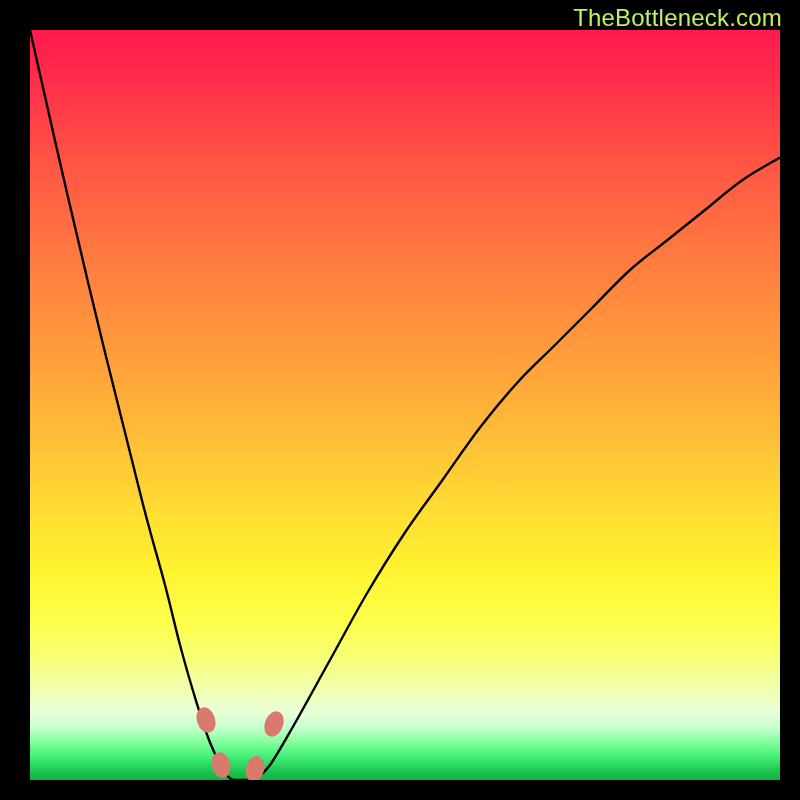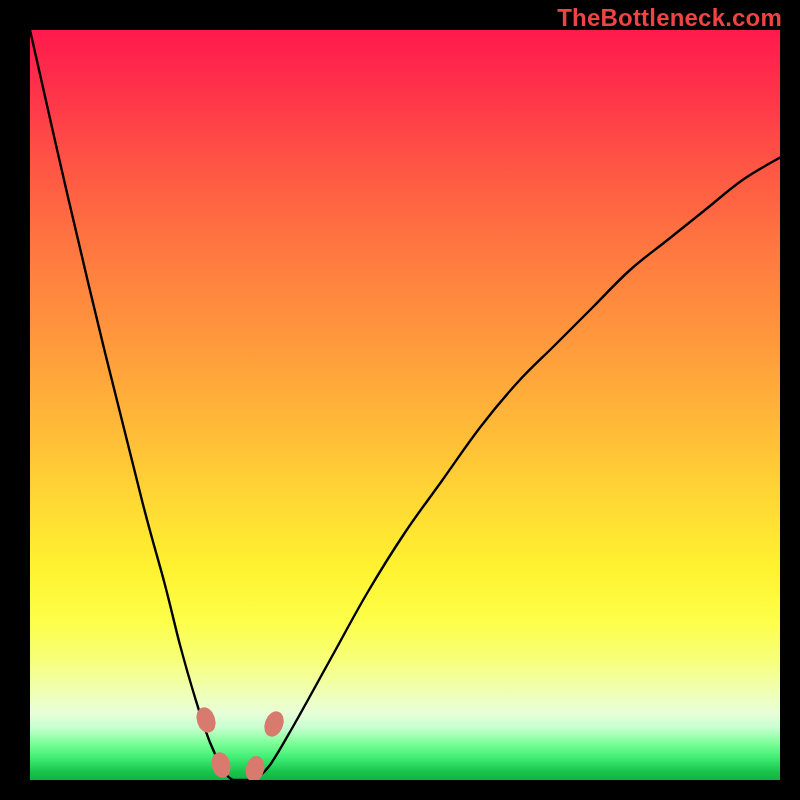--- a/index.html
+++ b/index.html
@@ -46,23 +46,23 @@
       #80ff9a 95%,
       #40ee74 97%,
       #18c24a 99%,
       #10b442 100%
     );
   }
   .watermark {
     position: absolute;
     top: 4px;
     right: 18px;
-    color: #ef4444;
+    color: #bef264;
     font-size: 24px;
-    font-weight: 700;
+    font-weight: 400;
     letter-spacing: 0.2px;
     user-select: none;
   }
   svg.curve {
     position: absolute;
     left: 0; top: 0;
     width: 750px; height: 750px;
   }
   .marker {
     position: absolute;

